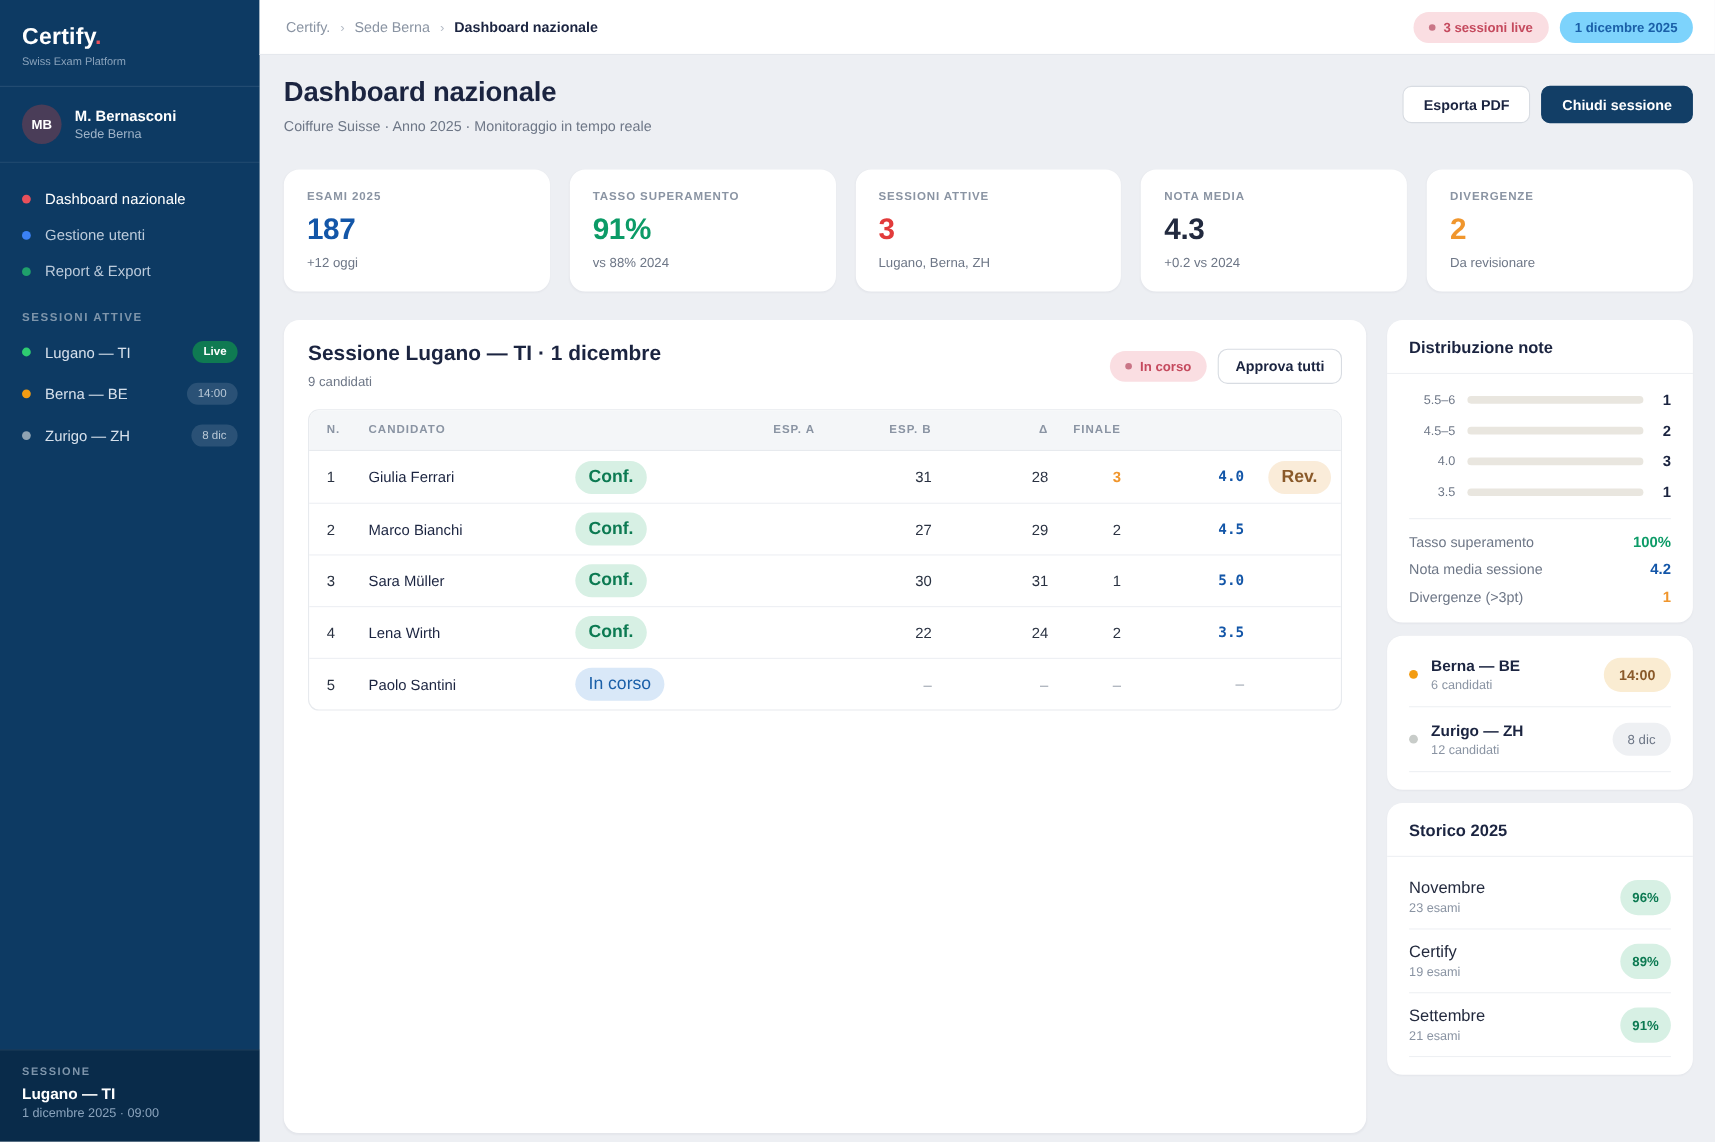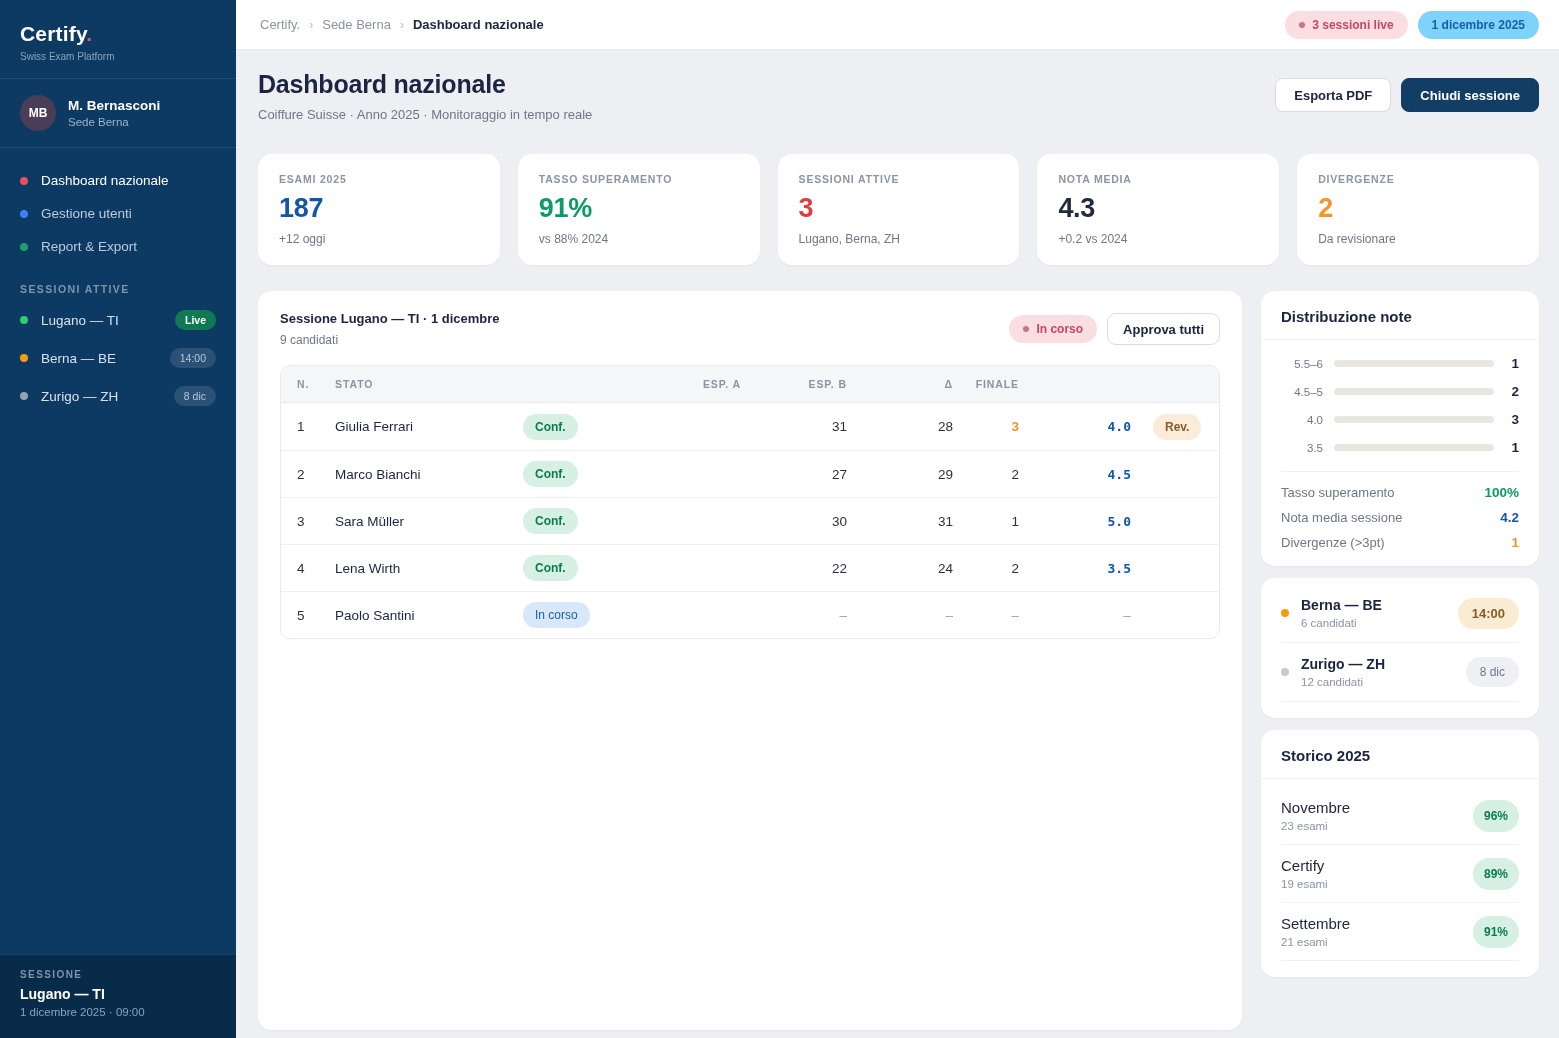--- a/index.html
+++ b/index.html
@@ -54,41 +54,41 @@
   
   .stats { display:grid; grid-template-columns:repeat(5,1fr); gap:18px; margin-top:32px; }
   .stat-card { background:#fff; border-radius:14px; padding:19px 21px; box-shadow:0 1px 2px rgba(20,30,60,.04); }
   .stat-label { font-size:10.5px; font-weight:700; letter-spacing:.8px; color:#8a94a3; }
   .stat-value { font-size:27px; font-weight:800; margin-top:8px; letter-spacing:-.3px; }
   .stat-sub { font-size:12px; color:#6e7787; margin-top:8px; }
   
   .main-row { display:flex; gap:19px; margin-top:26px; flex:1; min-height:0; }
   .session-card { flex:1; background:#fff; border-radius:14px; padding:20px 22px; box-shadow:0 1px 2px rgba(20,30,60,.04); min-width:0; }
   .sess-head { display:flex; align-items:center; }
-  .sess-title { font-size:13px; font-weight:800; }
+  .sess-title { font-size:19px; font-weight:800; }
   .sess-sub { font-size:12px; color:#6e7787; margin-top:7px; }
   .sess-actions { margin-left:auto; display:flex; gap:10px; align-items:center; }
   .btn.small { height:32px; padding:0 15px; border-radius:9px; }
   
   .table { border:1px solid #e7eaee; border-radius:10px; overflow:hidden; margin-top:18px; }
   .trow { display:grid; grid-template-columns:54px 188px 218px 106px 106px 66px 112px 1fr; align-items:center; }
   .thead { background:#f4f6f8; border-bottom:1px solid #e7eaee; }
   .thead .tc { font-size:10.5px; font-weight:700; letter-spacing:.9px; color:#8a94a3; padding:12px 0; }
   .tbody .trow { border-top:1px solid #edeff3; height:47px; }
   .tbody .trow:first-child { border-top:none; }
   .tc { font-size:13.5px; color:#2a3242; }
   .tc.c1 { padding-left:16px; }
   .tc.name { color:#1b2440; }
   .tc.num { text-align:right; }
   .tc.delta { text-align:right; }
   .tc.delta.hot { color:#f0962d; font-weight:700; }
   .tc.finale { text-align:right; font-family:"DejaVu Sans Mono", monospace; font-weight:700; color:#1356a8; font-size:13px; }
   .tc.na { color:#9aa2ae; font-weight:400; }
   .tc.tagcell { padding-left:22px; }
-  .tag-pill { display:inline-block; font-size:12px; font-weight:700; padding:6px 12px; border-radius:999px; }
+  .tag-pill { display:inline-block; font-size:16px; font-weight:700; padding:6px 12px; border-radius:999px; }
   .tag-pill.conf { background:#d7f0e4; color:#0c7a52; }
   .tag-pill.progress { background:#d9e8f8; color:#1a5fa8; font-weight:400; }
   .tag-pill.rev { background:#faecd9; color:#8a5a2a; }
   
   .right-col { width:278px; flex:0 0 278px; display:flex; flex-direction:column; gap:12px; }
   .panel { background:#fff; border-radius:14px; box-shadow:0 1px 2px rgba(20,30,60,.04); }
   .panel-title { padding:17px 20px 14px; font-size:15px; font-weight:800; border-bottom:1px solid #eef0f3; }
   .panel-body { padding:16px 20px 16px; }
   .bar-row { display:flex; align-items:center; gap:11px; margin-bottom:13px; }
   .bar-label { width:42px; text-align:right; font-size:11.5px; color:#6e7787; }
@@ -236,21 +236,21 @@
                 <span class="pdot"></span>
                 <span>In corso</span>
               </span>
             <button class="btn outline small">Approva tutti</button>
           </div>
         </div>
 
         <div class="table">
           <div class="trow thead">
             <div class="tc c1">N.</div>
-            <div class="tc">STATO</div>
+            <div class="tc">CANDIDATO</div>
             <div class="tc num">ESP. A</div>
             <div class="tc num">ESP. B</div>
             <div class="tc num">Δ</div>
             <div class="tc num">FINALE</div>
             <div class="tc"></div>
           </div>
           <div class="tbody">
             <div class="trow">
               <div class="tc c1">1</div>
               <div class="tc name">Giulia Ferrari</div>

